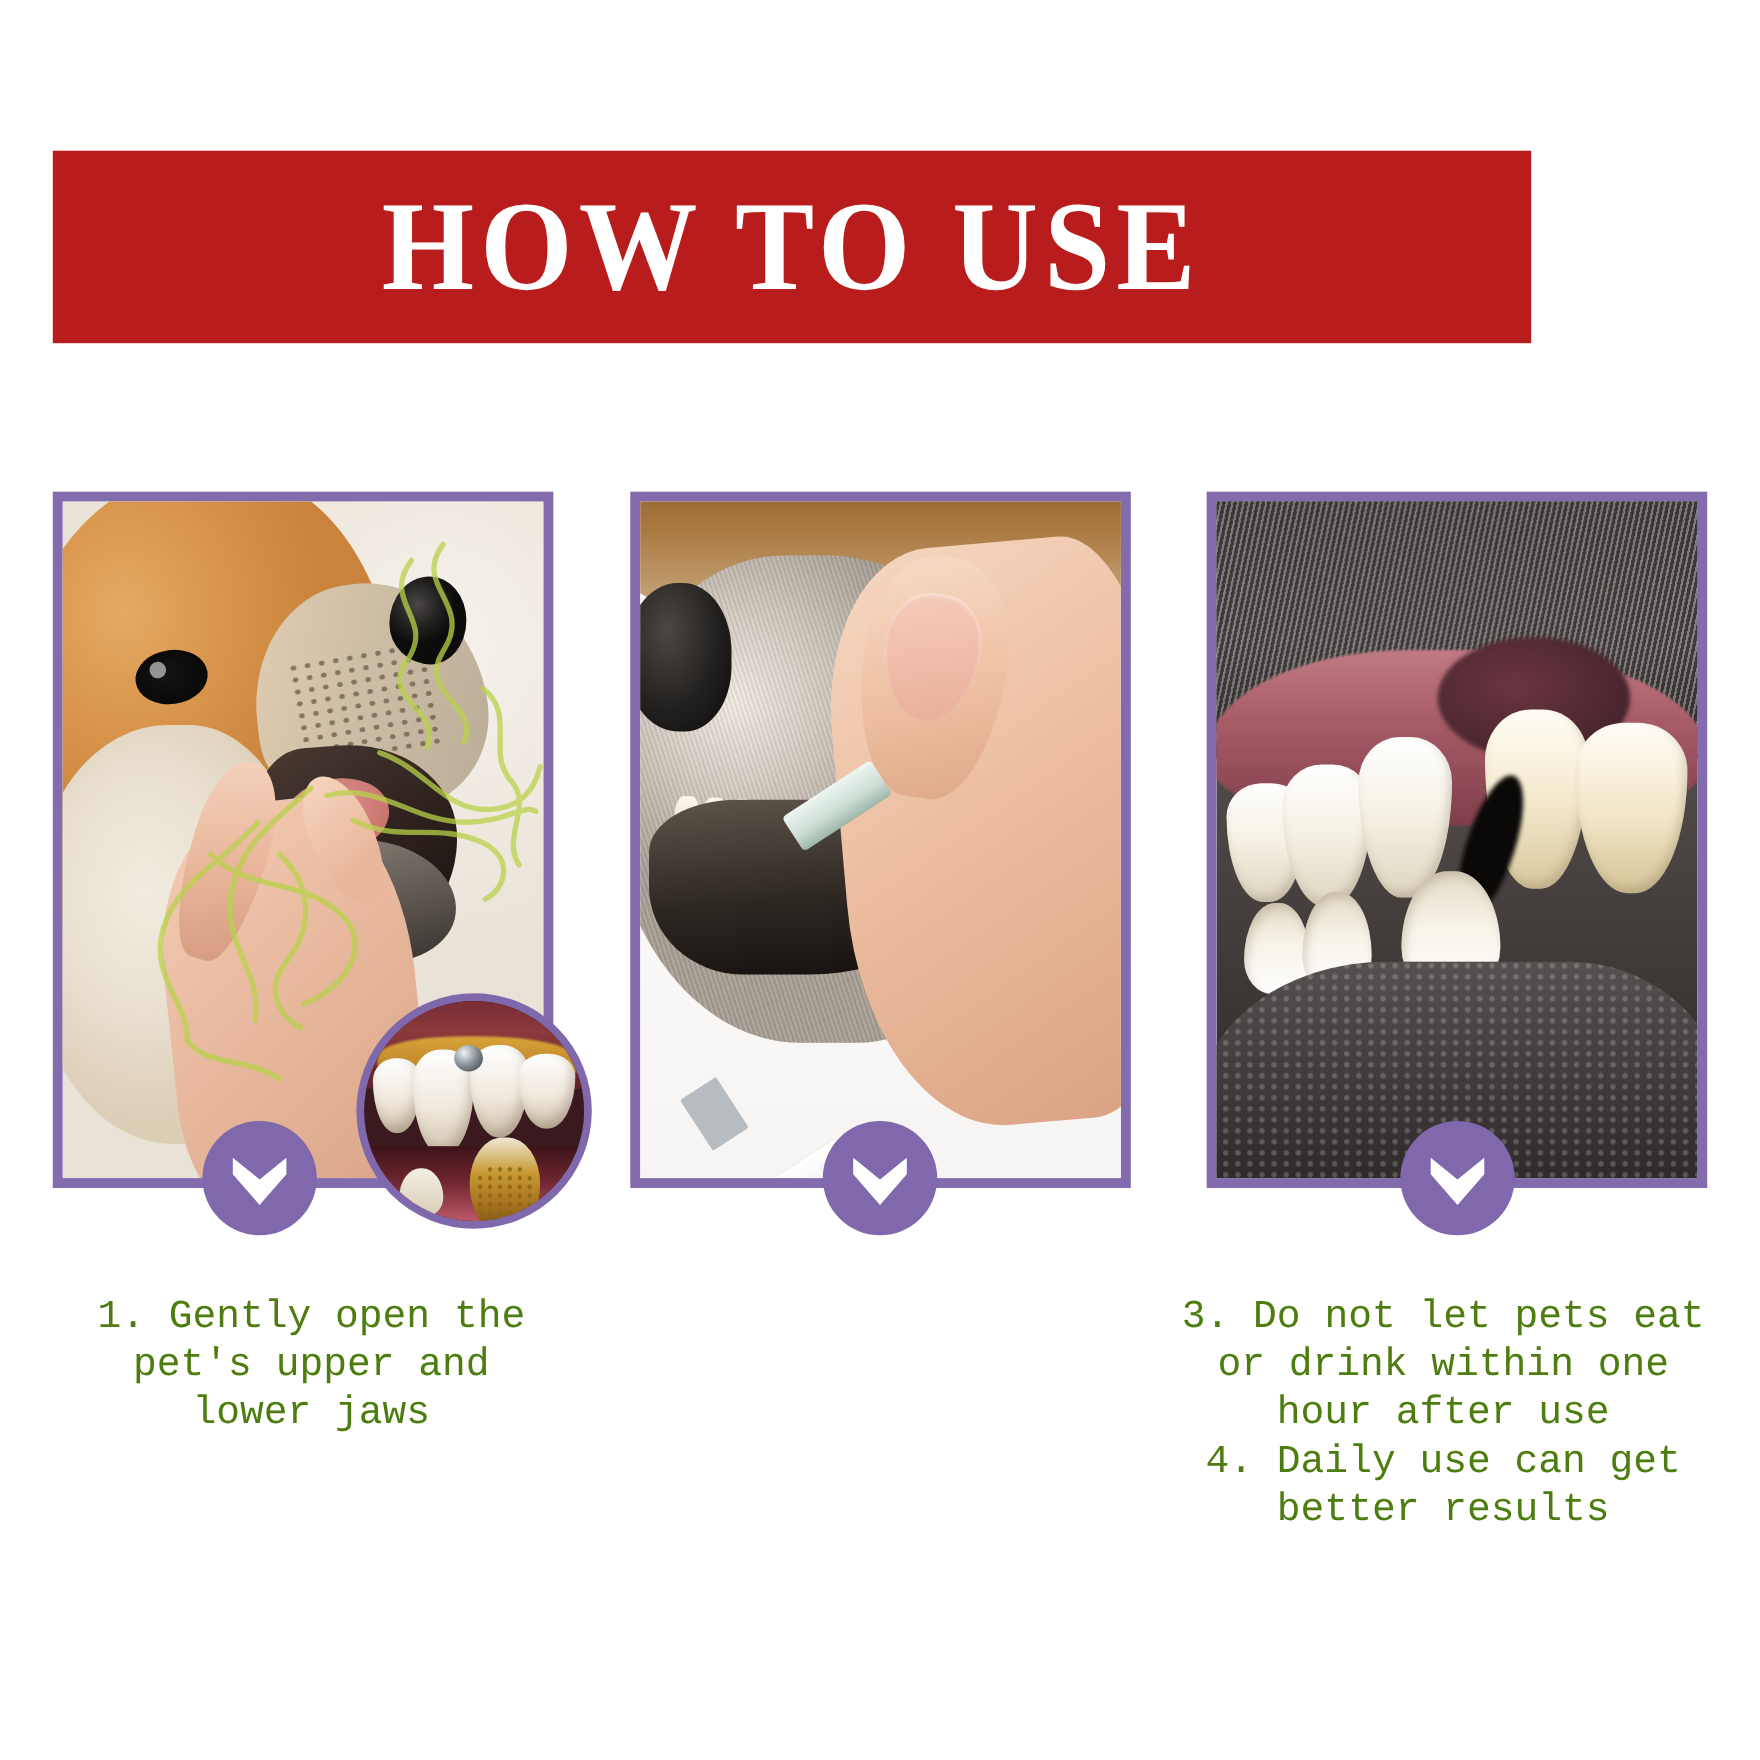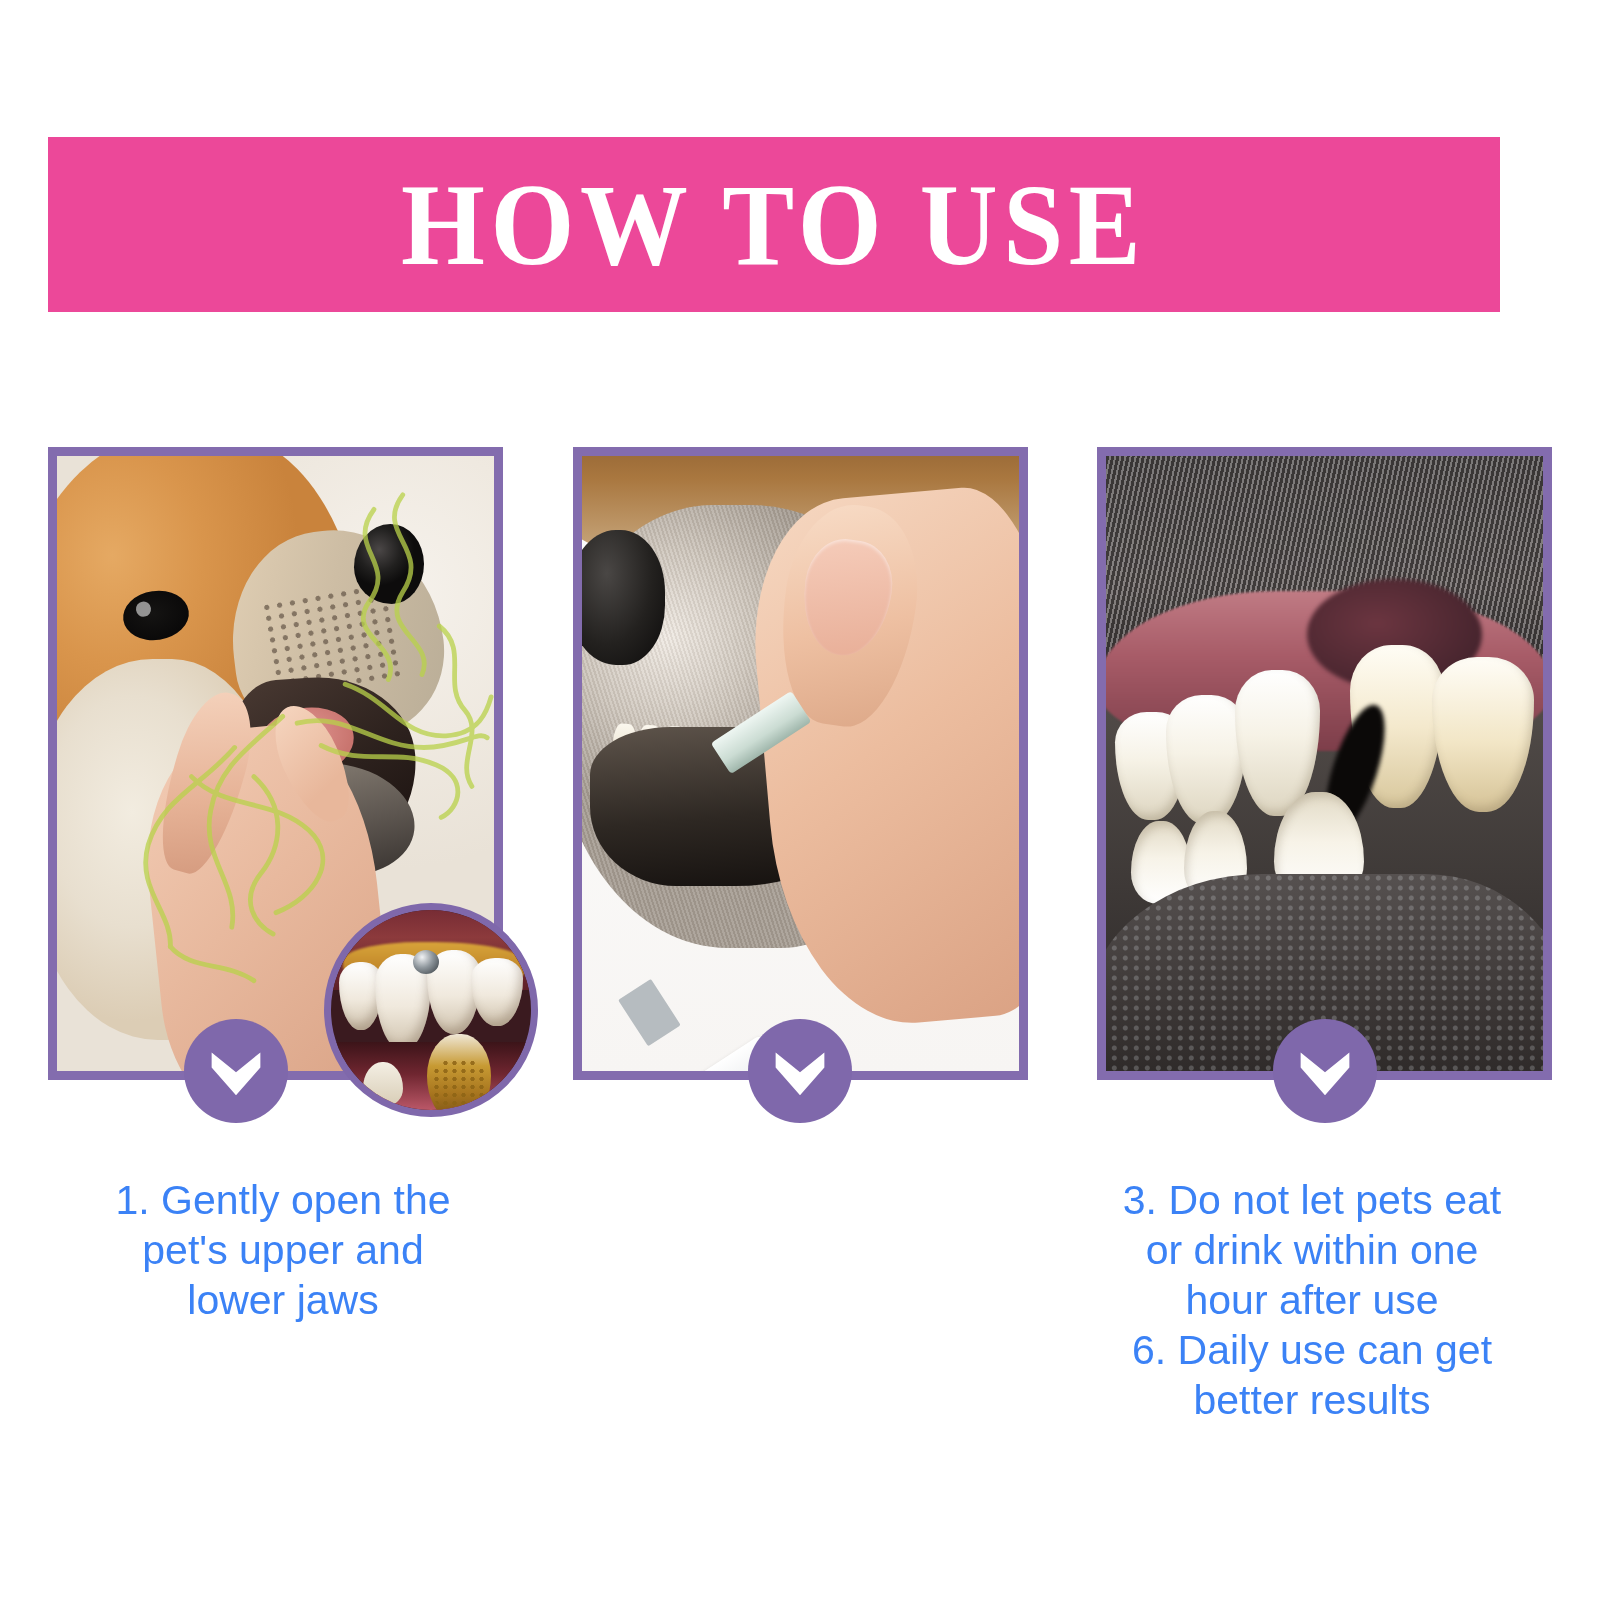--- a/index.html
+++ b/index.html
@@ -13,23 +13,23 @@
     font-family: "Liberation Sans", sans-serif;
     overflow: hidden;
     position: relative;
   }
 
   
   .banner {
     position: absolute;
     left: 48px;
     top: 137px;
-    width: 1452px;
+    width: 1344px;
     height: 175px;
-    background: #ec4899;
+    background: #b91c1c;
     display: flex;
     align-items: center;
     justify-content: center;
   }
   .banner-title {
     font-family: "Liberation Serif", "DejaVu Serif", serif;
     color: #ffffff;
     font-size: 116px;
     font-weight: 700;
     letter-spacing: 6px;
@@ -516,24 +516,24 @@
     position: absolute;
     left: 48px;
     top: 1175px;
     width: 1504px;
     display: flex;
     justify-content: space-between;
   }
   .caption {
     width: 470px;
     text-align: center;
-    color: #3b82f6;
-    font-size: 41px;
+    color: #4d7c0f;
+    font-size: 36px;
     line-height: 1.22;
-    font-family: Liberation Sans, sans-serif;
+    font-family: Liberation Mono, monospace;
     white-space: pre-line;
   }
   .caption-2 { width: 480px; }
   .caption-3 { width: 480px; }
 </style>
 </head>
 <body>
 
 <div class="banner">
   <div class="banner-title">HOW TO USE</div>
@@ -655,15 +655,15 @@
   </div>
 </div>
 
 <div class="captions">
   <div class="caption caption-1">1. Gently open the
 pet's upper and
 lower jaws</div>
   <div class="caption caption-3">3. Do not let pets eat
 or drink within one
 hour after use
-6. Daily use can get
+4. Daily use can get
 better results</div>
 </div>
 
 </body></html>

